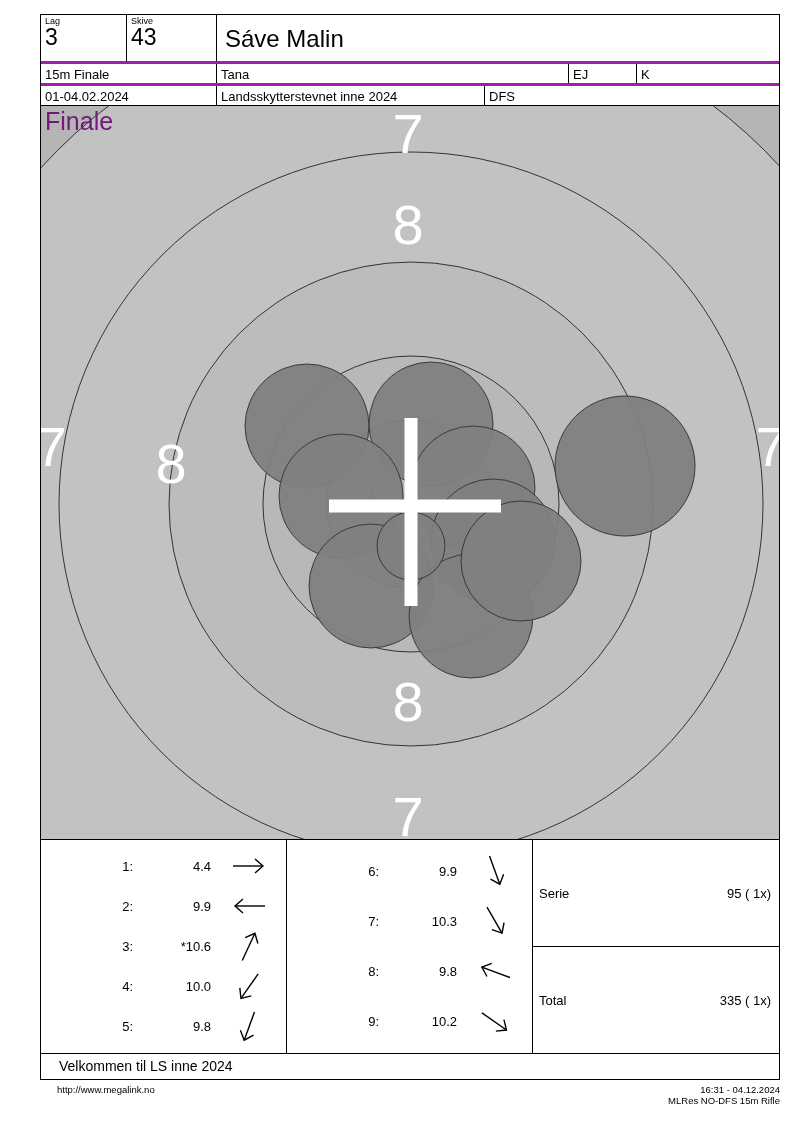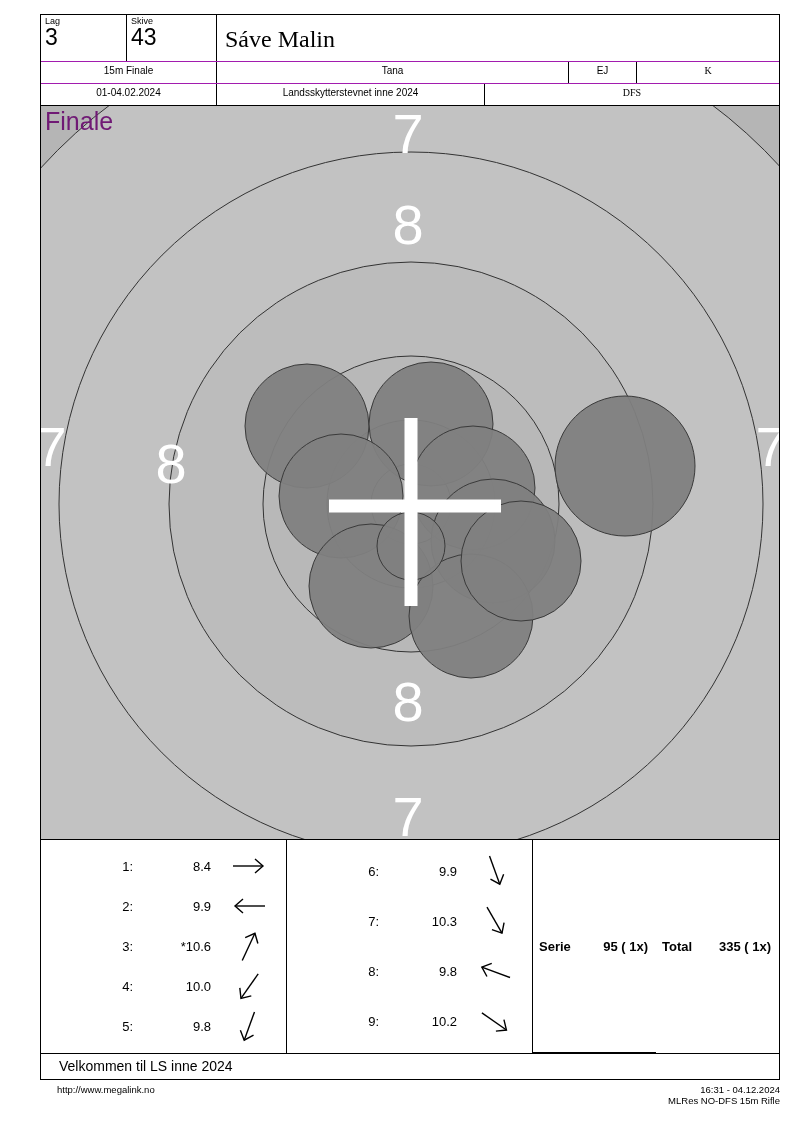--- a/index.html
+++ b/index.html
@@ -32,21 +32,21 @@
     display: flex;
     height: 46px;
     box-sizing: border-box;
   }
   .cell {
     position: relative;
     box-sizing: border-box;
     border-right: 1px solid #000;
     padding: 1px 4px 0 4px;
   }
-  .cell:last-child { border-right: none; font-family: Liberation Serif, serif; }
+  .cell:last-child { border-right: none; }
   .minilabel {
     font-size: 9px;
     line-height: 10px;
     display: block;
     color: #000;
   }
   .bigval {
     font-size: 23px;
     line-height: 24px;
     display: block;
@@ -61,24 +61,23 @@
     padding-left: 8px;
   }
   .c-name .nameval {
     font-size: 24px;
     line-height: 26px;
   }
 
   .hdr-row2, .hdr-row3 {
     display: flex;
     height: 22px;
-    border-top: 1px solid #a21caf;
-    box-sizing: border-box;
-    font-size: 10px;
-    text-align: center;
+    border-top: 3px solid #a21caf;
+    box-sizing: border-box;
+    font-size: 13px;
   }
   .hdr-row2 .cell, .hdr-row3 .cell {
     padding-top: 3px;
   }
   .r2-a { width: 176px; }
   .r2-b { flex: 1; }
   .r2-c { width: 68px; }
   .r2-d { width: 142px; }
   .r3-a { width: 176px; }
   .r3-b { width: 268px; }
@@ -151,23 +150,22 @@
   .shot-arrow svg {
     position: absolute;
     left: 50%;
     top: 50%;
     transform: translate(-50%, -50%);
   }
 
   .totals {
     flex: 1;
     display: flex;
-    flex-direction: row;
-    box-sizing: border-box;
-    font-weight: bold;
+    flex-direction: column;
+    box-sizing: border-box;
   }
   .totbox {
     flex: 1;
     position: relative;
     box-sizing: border-box;
     display: flex;
     align-items: center;
     font-size: 13px;
   }
   .totbox.top { border-bottom: 1px solid #000; }
@@ -276,21 +274,21 @@
       </g>
     </svg>
     <div class="finale-label">Finale</div>
   </div>
 
   <div class="results">
 
     <div class="shotcol">
       <div class="shotrow">
         <span class="shot-no">1:</span>
-        <span class="shot-val">8.4</span>
+        <span class="shot-val">4.4</span>
         <span class="shot-arrow">
           <svg width="40" height="40" viewBox="0 0 40 40">
               <g transform="rotate(0 20 20)" stroke="#000" stroke-width="1.4" fill="none">
                 <line x1="4" y1="20" x2="34" y2="20"></line>
                 <polyline points="26,13 34,20 26,27"></polyline>
               </g>
             </svg>
         </span>
       </div>
       <div class="shotrow">

